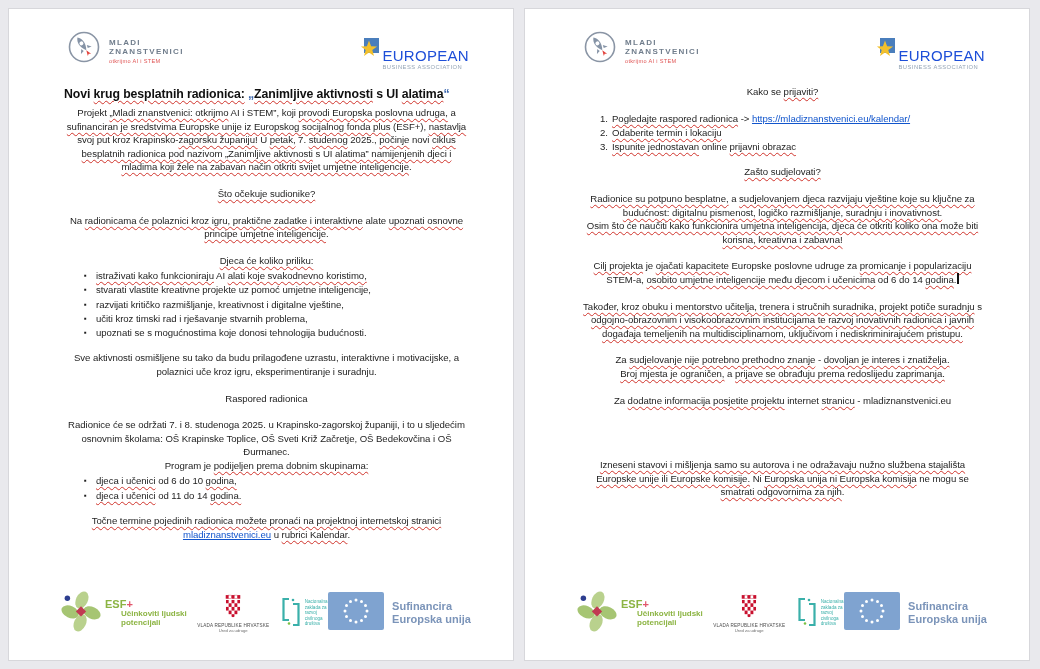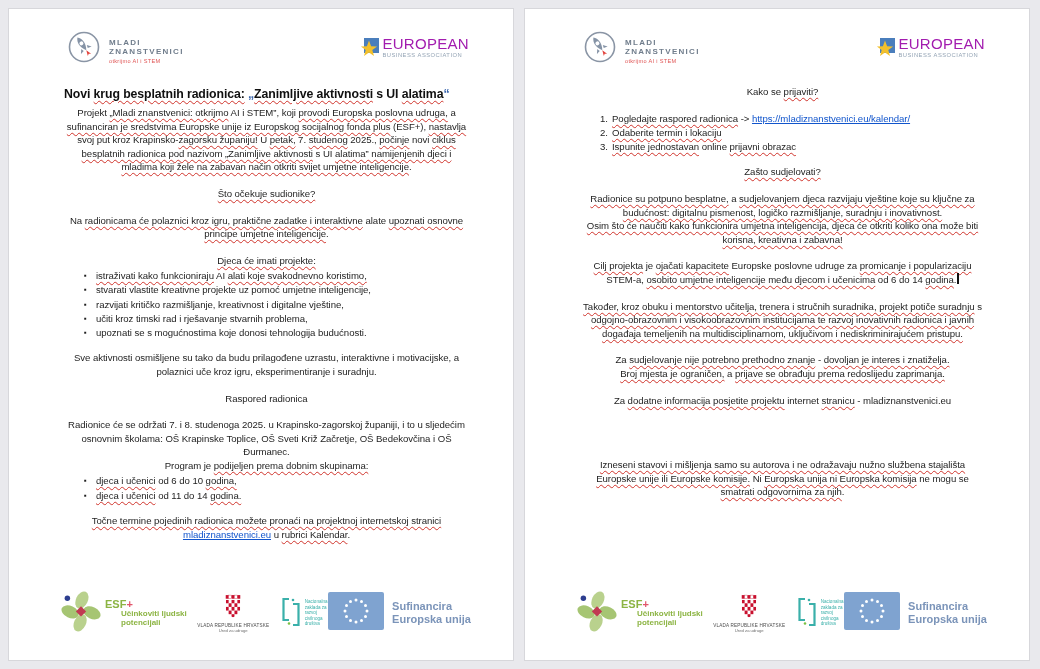--- a/index.html
+++ b/index.html
@@ -8,21 +8,21 @@
   .page{width:506px;height:653px;background:#ffffff;border:1px solid #d7d7db;
         position:relative;box-sizing:border-box;flex:0 0 auto;overflow:hidden;}
   .content{position:absolute;left:55px;right:44px;top:20px;color:#1e1e1e;}
 
   
   .hdr{display:flex;justify-content:space-between;align-items:flex-start;height:48px;margin-bottom:8px;}
   .logo-mz{display:flex;align-items:center;gap:5px;}
   .mz-text .l12{font-size:8px;letter-spacing:1.3px;color:#707d8c;font-weight:bold;line-height:9.5px;}
   .mz-tag{font-size:5.6px;color:#e05656;margin-top:1.5px;letter-spacing:0.3px;}
   .logo-eba{display:flex;align-items:flex-start;gap:1px;margin-top:8px;}
-  .eba-text .big{font-size:15px;color:#a21caf;letter-spacing:0.3px;line-height:14px;}
+  .eba-text .big{font-size:15px;color:#1d4ed8;letter-spacing:0.3px;line-height:14px;margin-top:12px;}
   .eba-text .small{font-size:5.8px;color:#94a4b5;letter-spacing:0.5px;margin-top:1px;}
 
   
   .doc-title{font-size:12.3px;font-weight:bold;line-height:19px;margin:0 0 2px;color:#101010;letter-spacing:-0.1px;}
   .para{font-size:9.6px;line-height:13.6px;margin:0 0 13px;letter-spacing:-0.05px;text-align:center;}
   .para.tight{margin-bottom:2px;}
   .list{margin:2px 0 12px;}
   .li{display:flex;font-size:9.6px;line-height:13.6px;letter-spacing:-0.05px;margin-bottom:0.5px;}
   .li .marker{flex:0 0 32px;box-sizing:border-box;padding-left:20px;color:#1e1e1e;}
   .li .marker.bul{font-size:8px;}
@@ -87,21 +87,21 @@
             <div class="big">EUROPEAN</div>
             <div class="small">BUSINESS ASSOCIATION</div>
           </div>
         </div>
       </div>
       <div>
           <div class="doc-title"><span>Novi </span><span class="sq">krug besplatnih radionica:</span><span> </span><span class="qblue">„</span><span class="sq">Zanimljive aktivnosti</span><span> s UI </span><span class="sq">alatima</span><span class="qblue">“</span></div>
           <div class="para"><span>Projekt </span><span class="sq">„Mladi znanstvenici: otkrijmo</span><span> AI i STEM”, koji </span><span class="sq">provodi Europska poslovna udruga,</span><span> a </span><span class="sq">sufinanciran je sredstvima Europske unije iz Europskog socijalnog fonda plus</span><span> (ESF+), </span><span class="sq">nastavlja</span><span> svoj put kroz Krapinsko-</span><span class="sq">zagorsku županiju!</span><span> U </span><span class="sq">petak,</span><span> 7. </span><span class="sq">studenog</span><span> 2025., </span><span class="sq">počinje</span><span> novi </span><span class="sq">ciklus besplatnih radionica pod nazivom „Zanimljive aktivnosti</span><span> s UI </span><span class="sq">alatima” namijenjenih djeci i</span><span> </span><span class="sq">mladima koji žele na zabavan način otkriti svijet umjetne inteligencije</span><span>.</span></div>
           <div class="para"><span class="sq">Što očekuje sudionike?</span></div>
           <div class="para"><span>Na </span><span class="sq">radionicama će polaznici kroz igru, praktične zadatke i interaktivne</span><span> alate </span><span class="sq">upoznati osnovne</span><span> </span><span class="sq">principe umjetne inteligencije</span><span>.</span></div>
-          <div class="para tight"><span class="sq">Djeca će imati projekte:</span></div>
+          <div class="para tight"><span class="sq">Djeca će koliko priliku:</span></div>
           <div class="list">
             <div class="li">
               <span class="marker bul">▪</span>
               <span class="itxt"><span class="sq">istraživati kako funkcioniraju</span><span> AI </span><span class="sq">alati koje svakodnevno koristimo,</span></span>
             </div>
             <div class="li">
               <span class="marker bul">▪</span>
               <span class="itxt"><span>stvarati vlastite kreativne projekte uz pomoć umjetne inteligencije,</span></span>
             </div>
             <div class="li">

